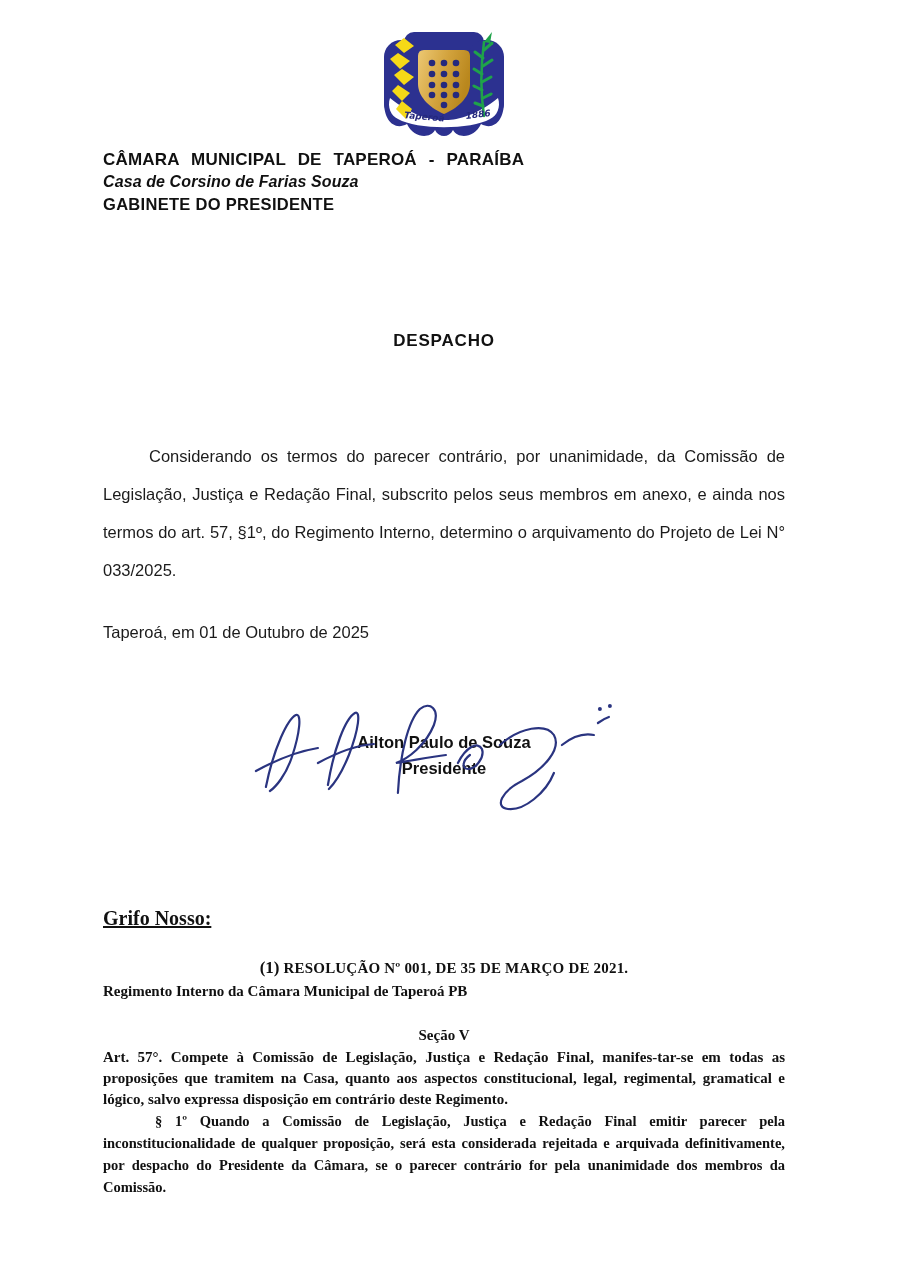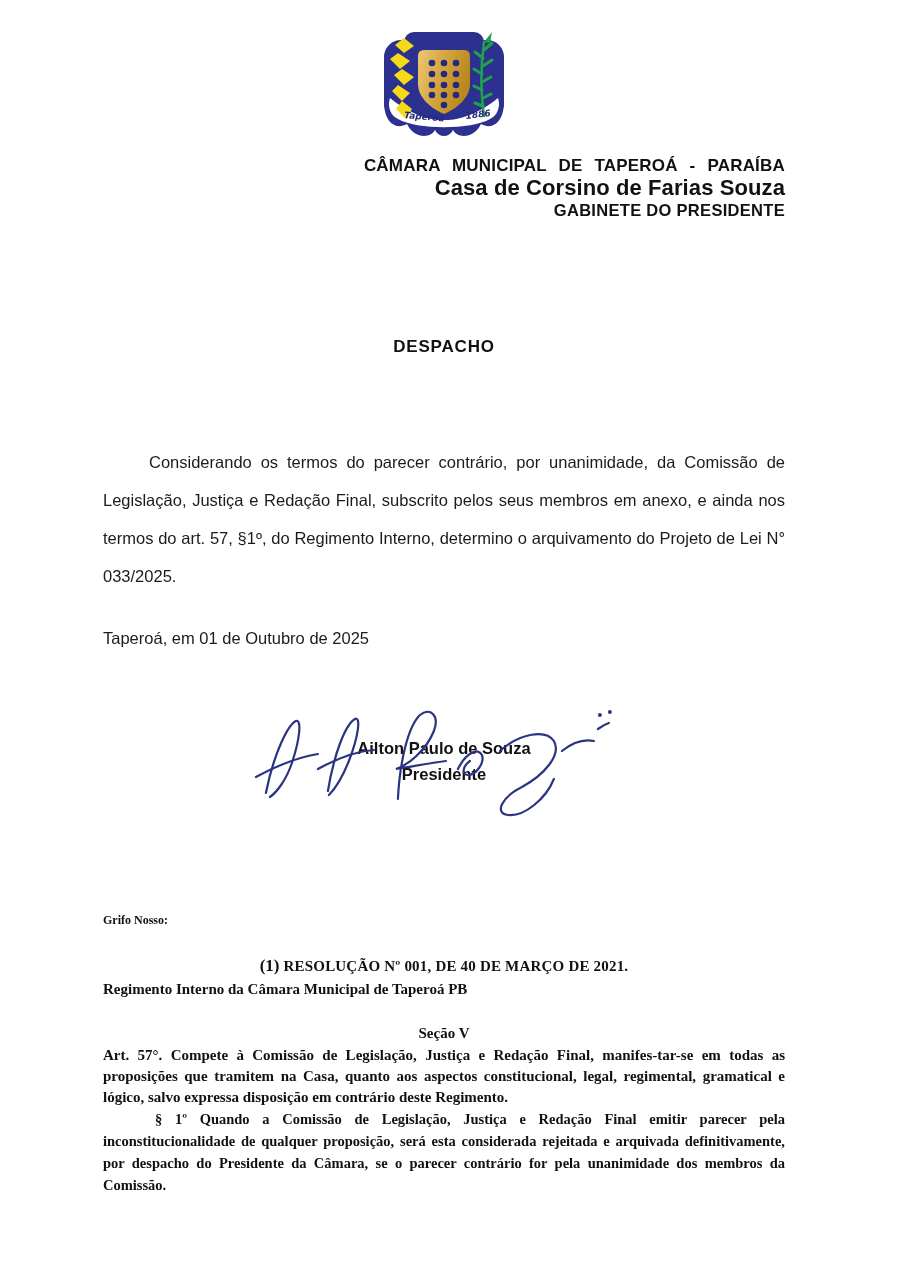--- a/index.html
+++ b/index.html
@@ -13,27 +13,27 @@
     color:#1b1b1b;
     overflow:hidden;
   }
   .content { padding:28px 115px 0 103px; }
 
   
   .logo-wrap { text-align:center; }
   .logo-wrap svg { display:inline-block; }
 
   
-  .org-header { text-align:right; margin-top:8px; }
+  .org-header { text-align:left; margin-top:2px; }
   .org-header .l1 {
     font-size:17px; font-weight:bold; word-spacing:7px; letter-spacing:0.2px;
     line-height:23px; color:#111;
   }
   .org-header .l2 {
-    font-size:22px; font-weight:bold; line-height:22px; color:#111; letter-spacing:0.1px;
+    font-size:16px; font-weight:bold; line-height:22px; color:#111; letter-spacing:0.1px;font-style:italic;
   }
   .org-header .l3 {
     font-size:16.5px; font-weight:bold; line-height:22px; color:#111; letter-spacing:0.3px;
   }
 
   
   .doc-title {
     text-align:center; font-size:17px; font-weight:bold;
     letter-spacing:0.8px; margin-top:116px; color:#111;
   }
@@ -76,21 +76,21 @@
   .sig-role {
     position:absolute; left:0; right:0; top:74px;
     font-size:16.5px; font-weight:bold; color:#111; z-index:1;
   }
 
   
   .serif { font-family:"Liberation Serif", "DejaVu Serif", serif; color:#111; }
 
   .grifo {
     margin-top:72px;
-    font-size:12px; font-weight:bold; 
+    font-size:20px; font-weight:bold; text-decoration:underline;
   }
 
   .res-heading { margin-top:26px; text-align:center; font-weight:bold; line-height:23px; }
   .res-heading .prefix { font-size:17px; }
   .res-heading .title  { font-size:15px; letter-spacing:0.2px; }
   .res-subtitle { font-weight:bold; font-size:15px; line-height:23px; }
 
   .section-label { margin-top:20px; text-align:center; font-weight:bold; font-size:15px; line-height:24px; }
   .section-title { text-align:center; font-weight:bold; font-size:15px; line-height:24px; }
 
@@ -199,21 +199,21 @@
         </g>
       </svg>
       <div class="sig-name">Ailton Paulo de Souza</div>
       <div class="sig-role">Presidente</div>
     </div>
 
     <div class="serif grifo">Grifo Nosso:</div>
 
     <div class="serif res-heading">
       <span class="prefix">(1)</span>
-      <span class="title">RESOLUÇÃO Nº 001, DE 40 DE MARÇO DE 2021.</span>
+      <span class="title">RESOLUÇÃO Nº 001, DE 35 DE MARÇO DE 2021.</span>
     </div>
     <div class="serif res-subtitle">Regimento Interno da Câmara Municipal de Taperoá PB</div>
 
     <div class="serif section-label">Seção V</div>
 
     <p class="serif art-par">Art. 57°. Compete à Comissão de Legislação, Justiça e Redação Final, manifes-tar-se em todas as proposições que tramitem na Casa, quanto aos aspectos constitucional, legal, regimental, gramatical e lógico, salvo expressa disposição em contrário deste Regimento.</p>
     <p class="serif par-1">§ 1º Quando a Comissão de Legislação, Justiça e Redação Final emitir parecer pela inconstitucionalidade de qualquer proposição, será esta considerada rejeitada e arquivada definitivamente, por despacho do Presidente da Câmara, se o parecer contrário for pela unanimidade dos membros da Comissão.</p>
 
   </div>
 </div>

